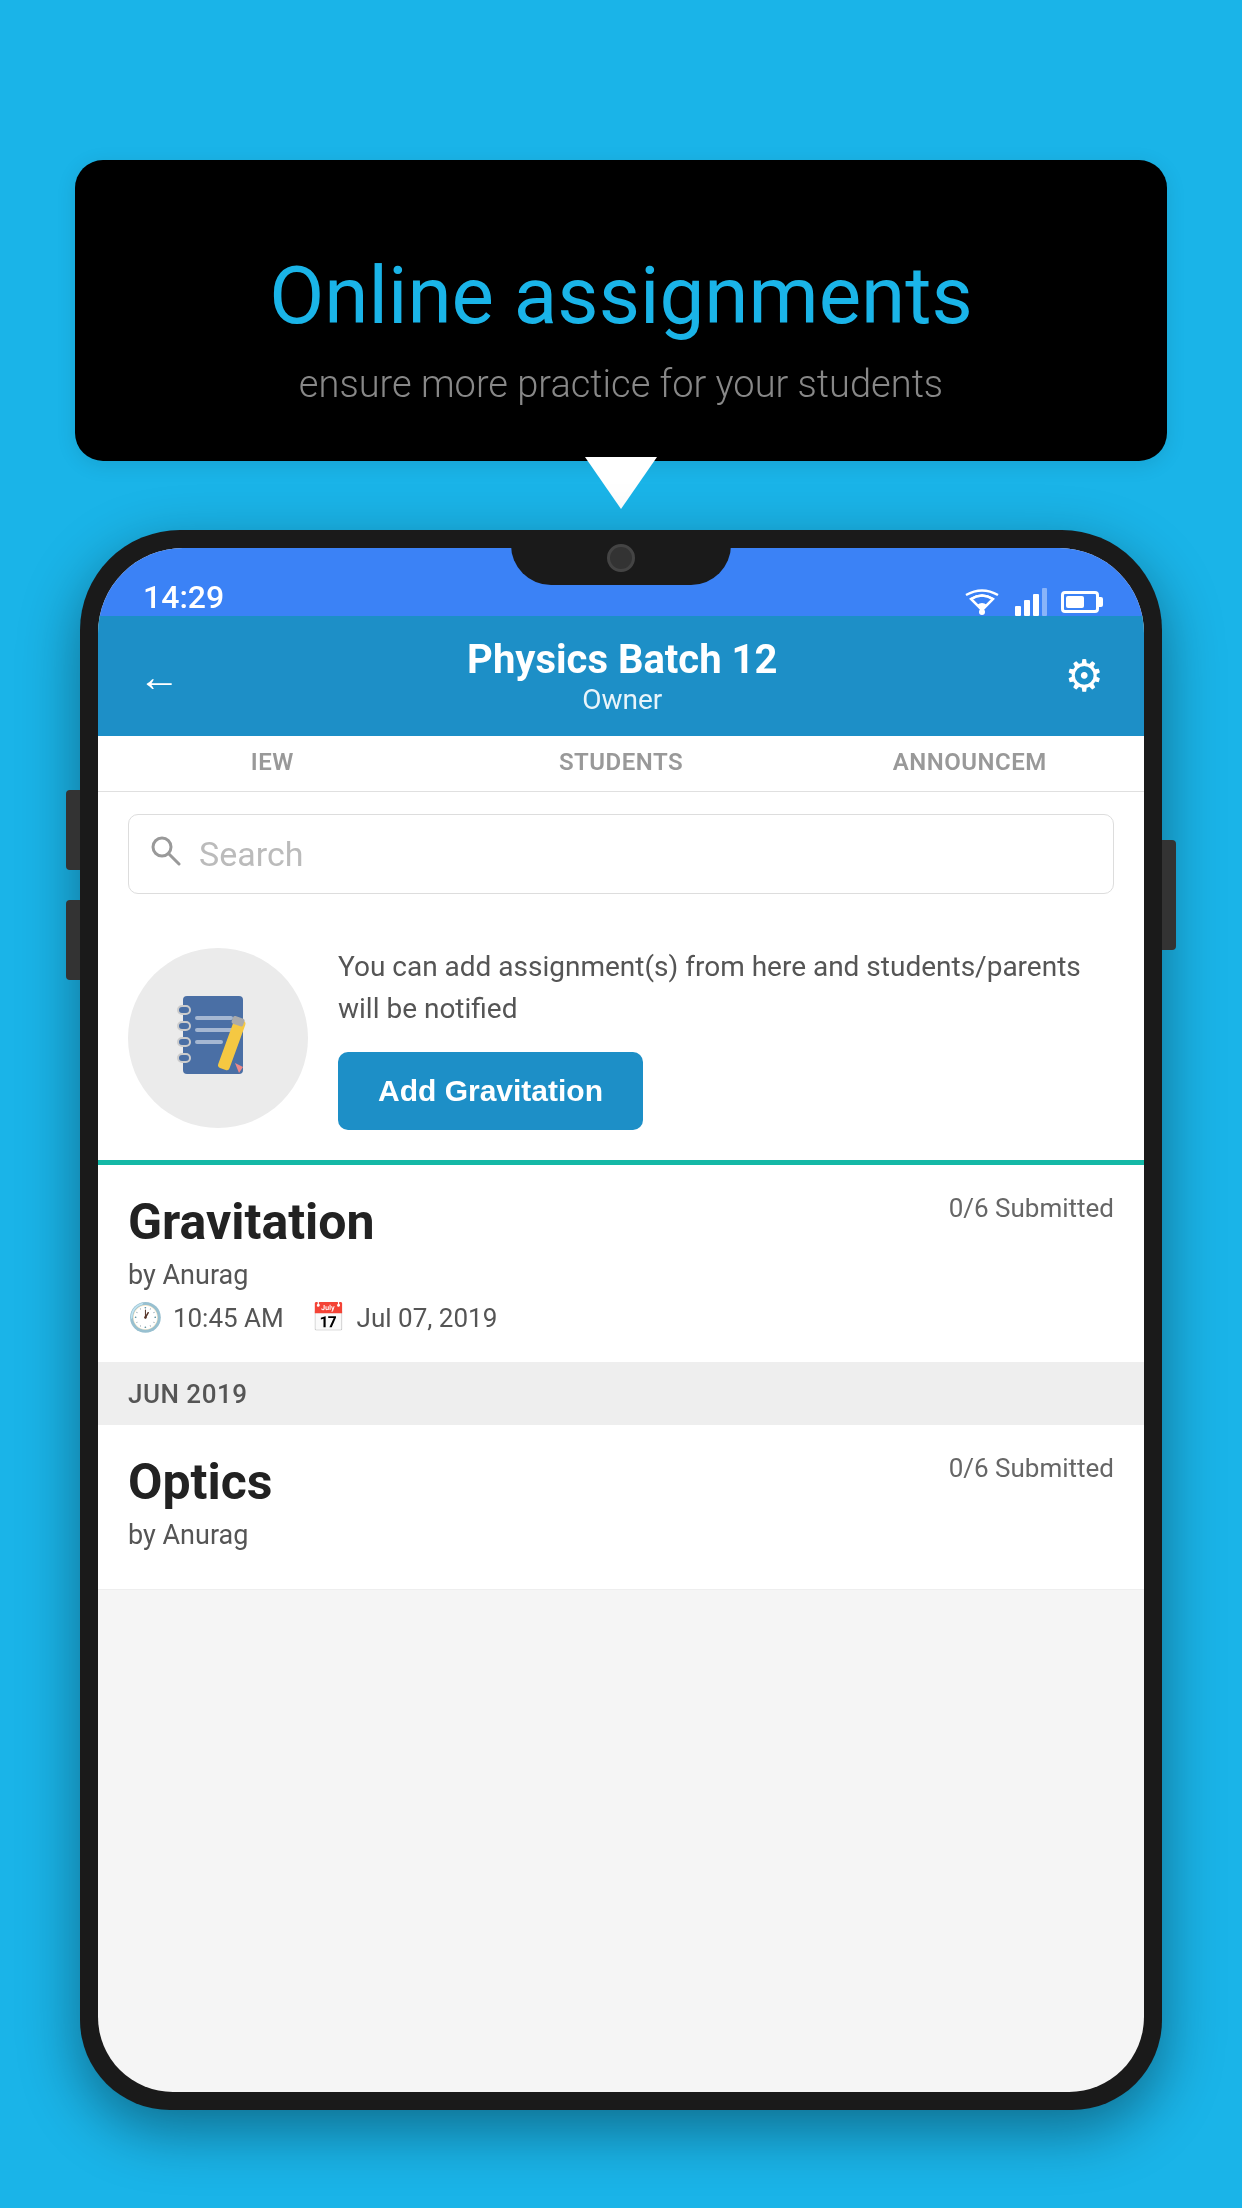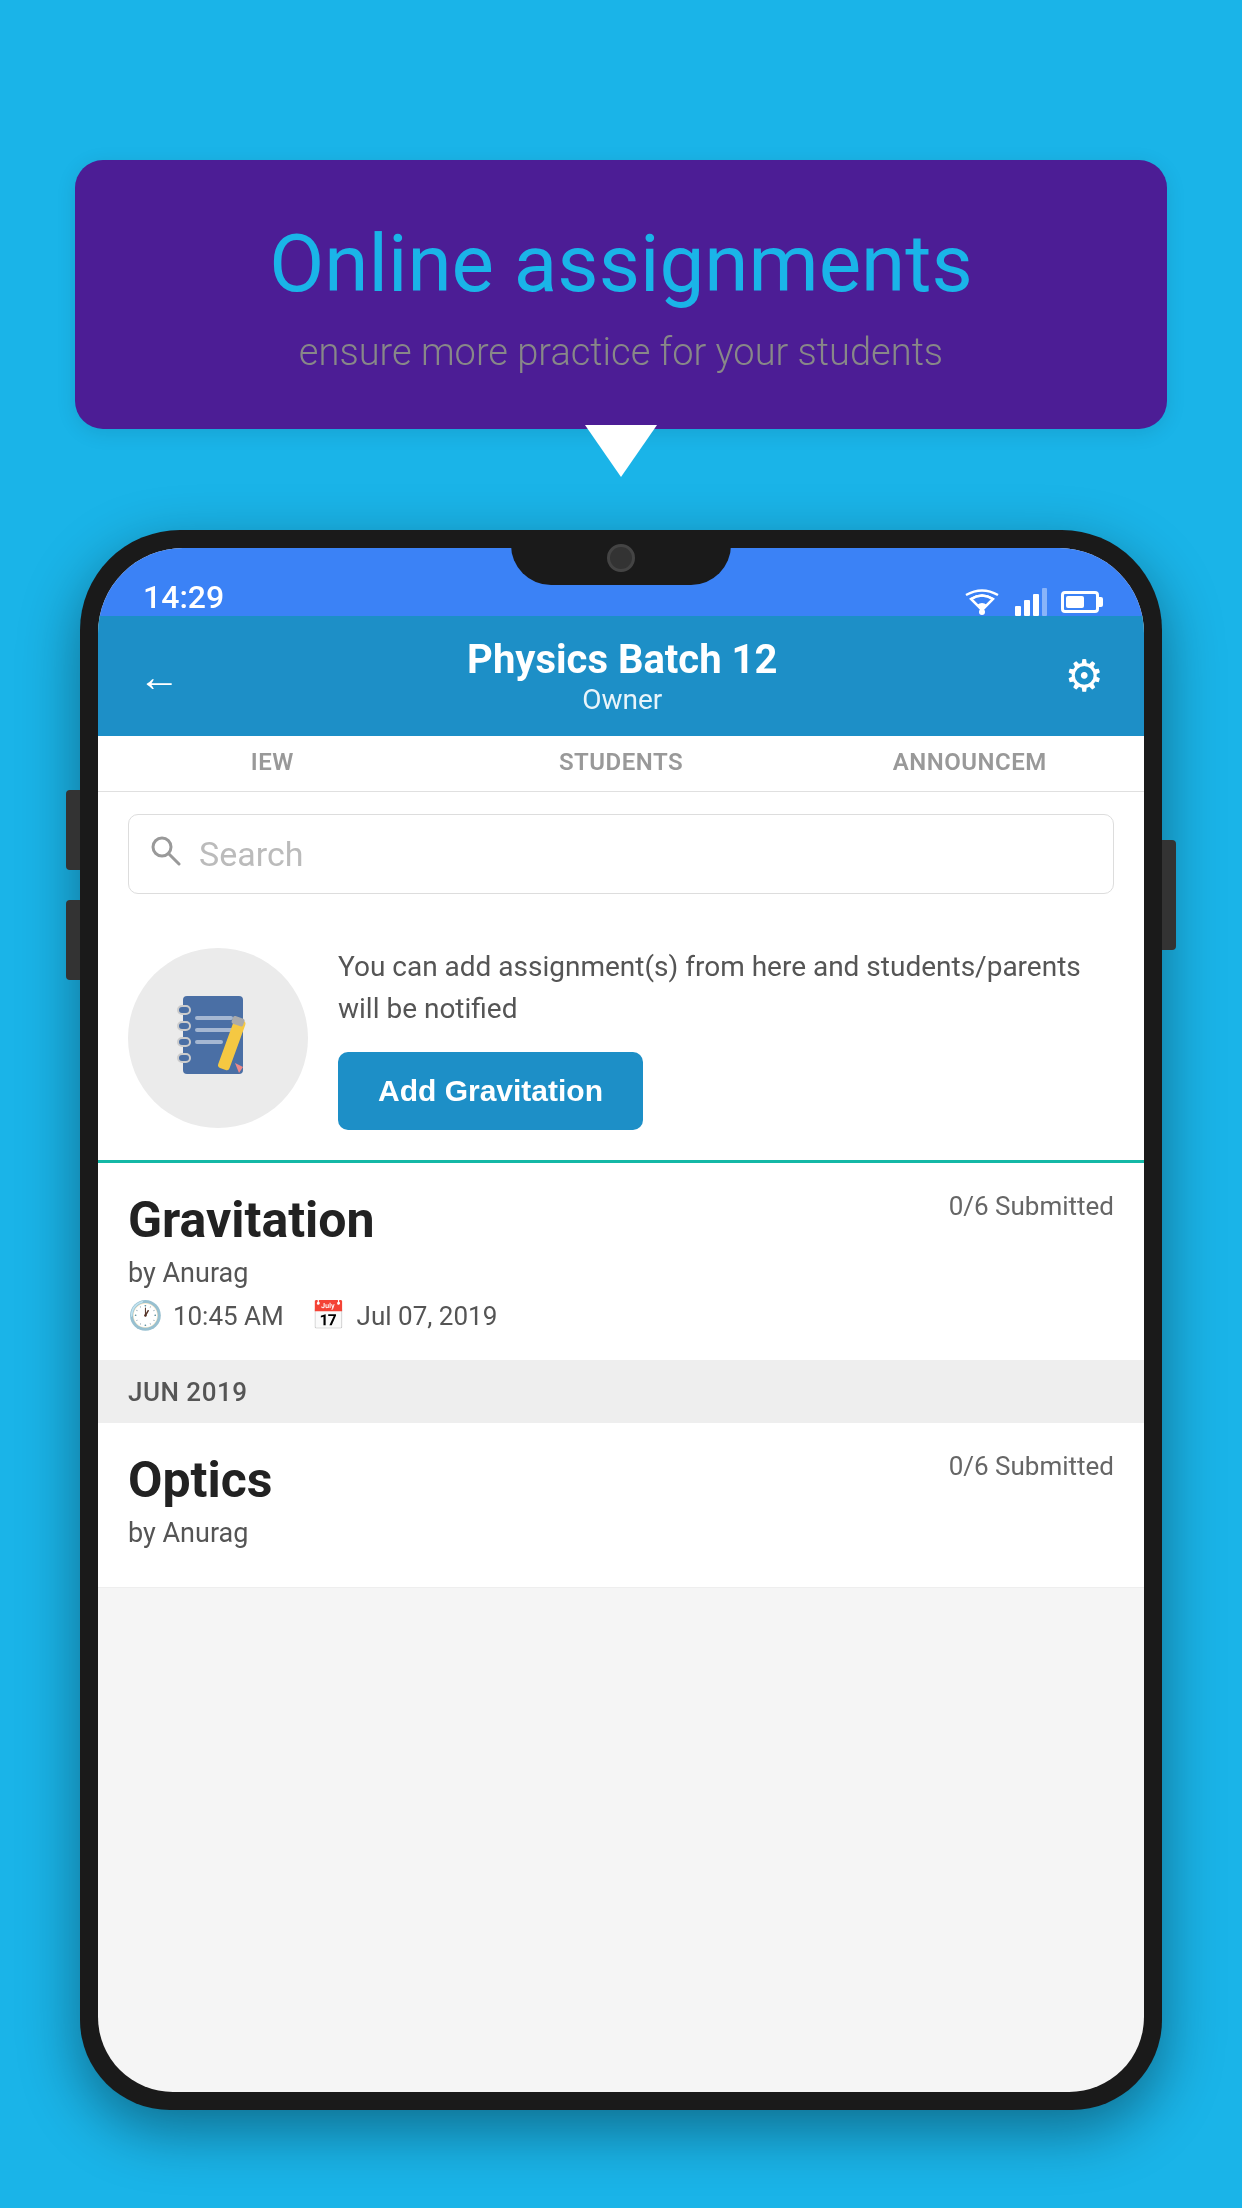--- a/index.html
+++ b/index.html
@@ -15,23 +15,23 @@
 
     
     .speech-bubble-area {
       position: absolute;
       top: 160px;
       left: 75px;
       right: 75px;
     }
 
     .speech-bubble {
-      background: #4c1d95;
+      background: #000000;
       border-radius: 28px;
-      padding: 60px 70px 55px;
+      padding: 92px 70px 55px;
       position: relative;
       box-shadow: 0 4px 20px rgba(0,0,0,0.1);
     }
 
     .speech-bubble::after {
       content: '';
       position: absolute;
       bottom: -48px;
       left: 50%;
       transform: translateX(-50%);
@@ -253,21 +253,21 @@
     }
 
     
     .add-assignment-section {
       background: white;
       margin: 0;
       padding: 30px;
       display: flex;
       align-items: center;
       gap: 30px;
-      border-bottom: 3px solid #14b8a6;
+      border-bottom: 5px solid #14b8a6;
     }
 
     .assignment-icon-circle {
       width: 180px;
       height: 180px;
       background: #ebebeb;
       border-radius: 50%;
       display: flex;
       align-items: center;
       justify-content: center;

